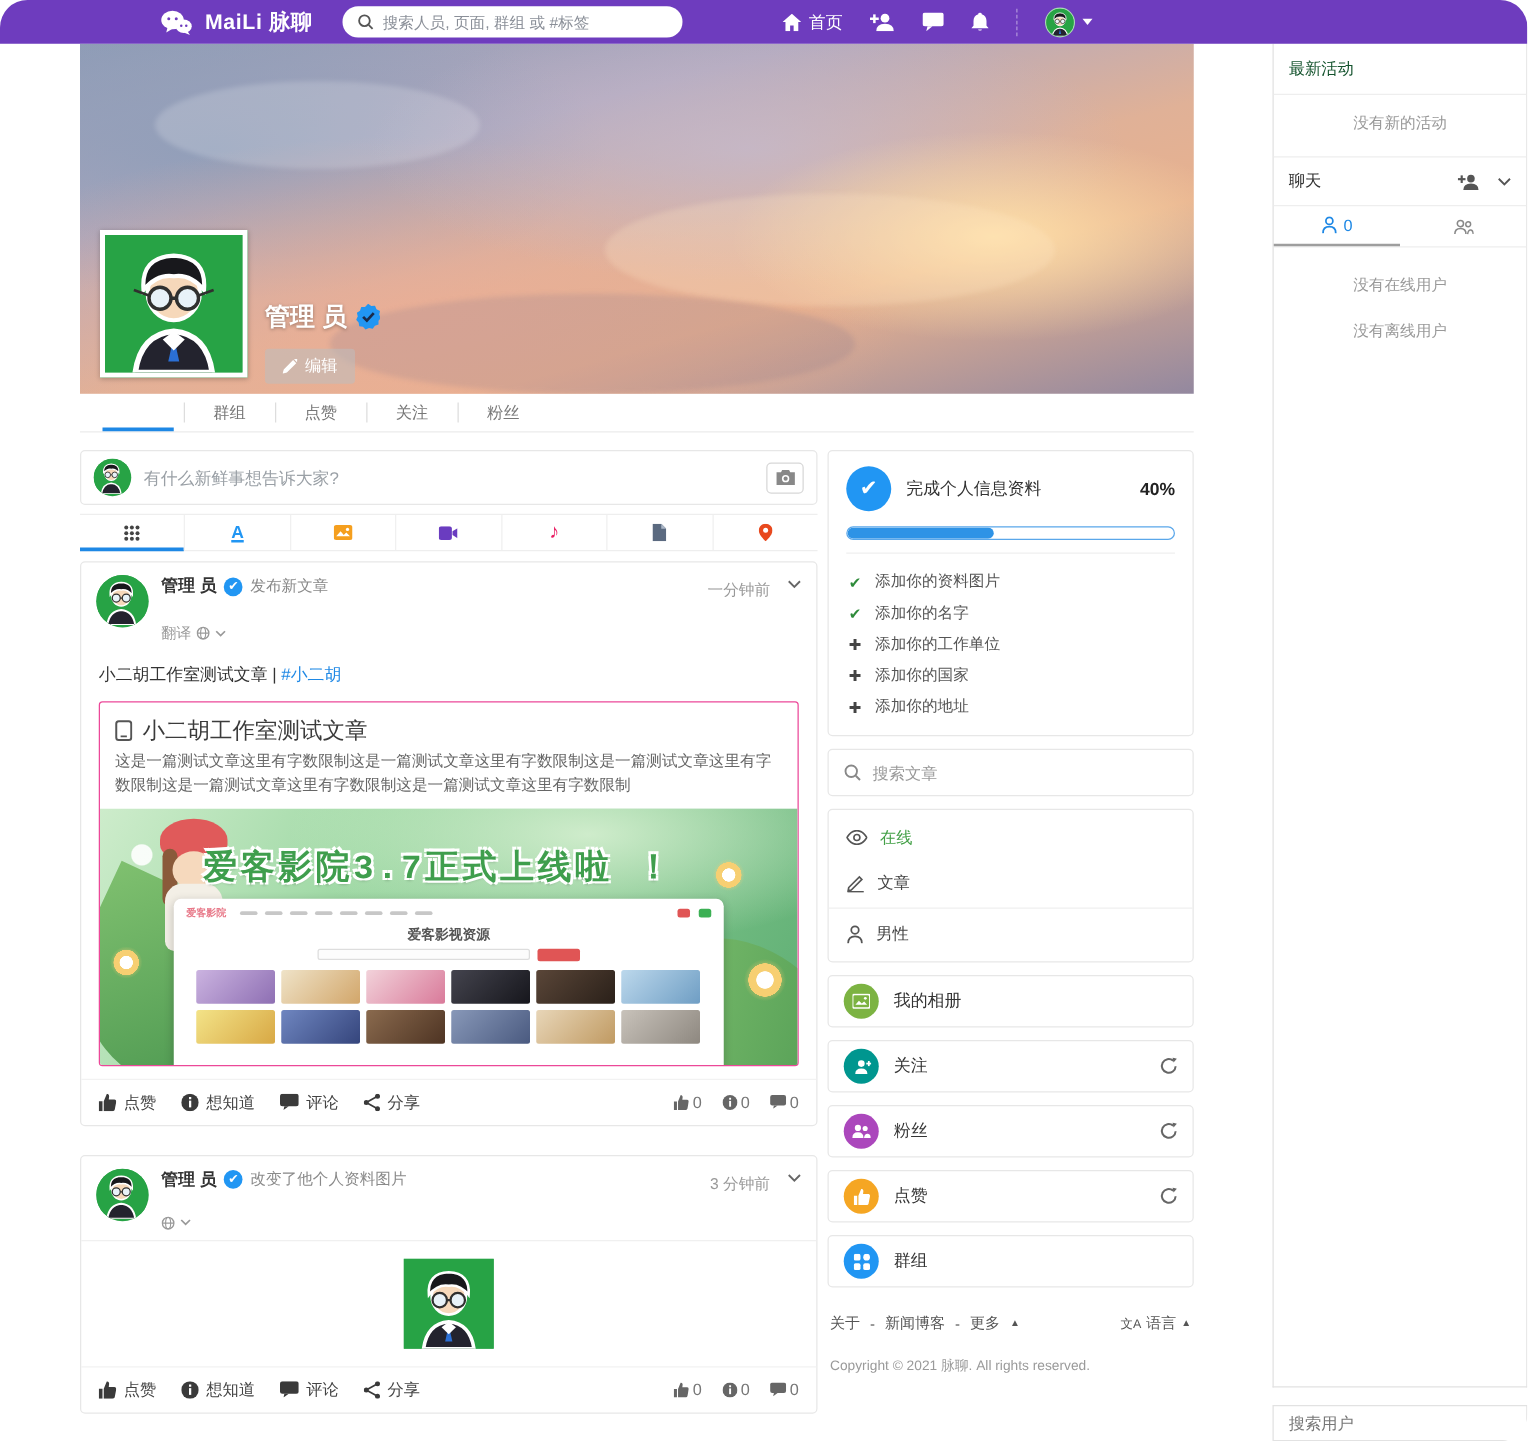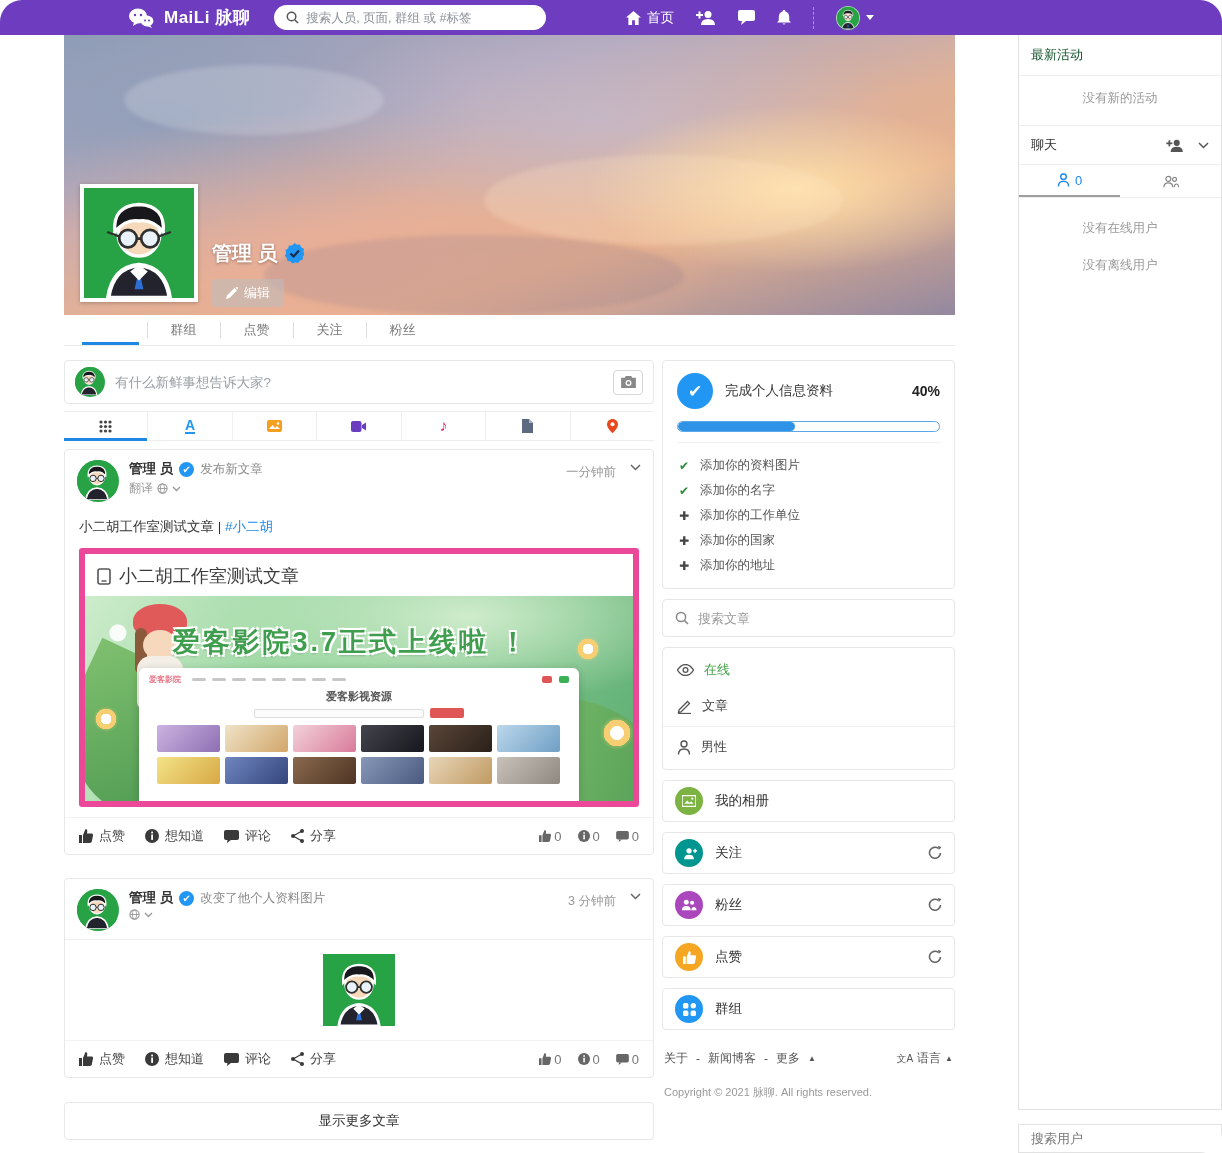--- a/index.html
+++ b/index.html
@@ -71,28 +71,28 @@
   .ftab .music { font-size:16px; color:#e91e63; font-weight:bold; line-height:1; }
 
   
   .post { margin-top:8px; }
   .post-head { display:flex; padding:10px 12px 8px; }
   .post-av { width:42px; height:42px; border-radius:50%; overflow:hidden; background:#27a345; flex:0 0 auto; }
   .ph-mid { flex:1; margin-left:10px; }
   .ph-line1 { display:flex; align-items:center; gap:6px; font-size:13.5px; }
   .ph-name { font-weight:bold; color:#333; }
   .ph-action { color:#8a8a8a; font-size:12.5px; }
-  .ph-line2 { display:flex; align-items:center; gap:4px; margin-top:2px; color:#9a9a9a; font-size:12px; }
+  .ph-line2 { display:flex; align-items:center; gap:4px; margin-top:20px; color:#9a9a9a; font-size:12px; }
   .ph-right { display:flex; align-items:flex-start; gap:14px; color:#999; font-size:12.5px; padding-top:4px; }
   .vbadge { display:inline-flex; width:15px; height:15px; border-radius:50%; background:#2196f3;
     color:#fff; font-size:10px; align-items:center; justify-content:center; }
   .post-text { padding:8px 14px 10px; font-size:13.5px; color:#333; }
   .post-text a { color:#1e88e5; text-decoration:none; }
 
-  .article-box { margin:2px 14px 10px; border:6px solid #ec4899; border-radius:3px; overflow:hidden; }
+  .article-box { margin:2px 14px 10px; border:1px solid #ec4899; border-radius:3px; overflow:hidden;font-family:Liberation Mono, monospace; }
   .article-pad { padding:10px 12px 8px; }
   .article-title { display:flex; align-items:center; gap:8px; font-size:18px; color:#3b3b3b; }
   .article-body { margin-top:5px; font-size:12.5px; line-height:1.5; color:#666; }
 
   
   .hero { position:relative; width:100%; height:205px; overflow:hidden;
     background:
       radial-gradient(circle 26px at 6% 18%, rgba(255,255,255,.9) 8px, rgba(255,255,255,0) 9px),
       radial-gradient(circle 30px at 92% 80%, rgba(250,214,120,.9), transparent 70%),
       radial-gradient(circle 40px at 4% 78%, rgba(250,214,120,.95), transparent 72%),
@@ -444,20 +444,21 @@
         </div>
         <div class="article-box">
           <div class="article-pad">
             <div class="article-title">
               <svg width="14" height="17" viewBox="0 0 14 17">
                 <rect x="1" y="1" width="12" height="15" rx="2" fill="none" stroke="#555" stroke-width="1.6"></rect>
                 <line x1="4.5" y1="13" x2="9.5" y2="13" stroke="#555" stroke-width="1.4"></line>
               </svg>
               <span>小二胡工作室测试文章</span>
             </div>
+            <div class="article-body">这是一篇测试文章这里有字数限制这是一篇测试文章这里有字数限制这是一篇测试文章这里有字数限制这是一篇测试文章这里有字数限制这是一篇测试文章这里有字数限制</div>
           </div>
           <div class="hero">
             <div class="hero-leaf" style="left:-20px;top:60px;width:120px;height:150px;transform:rotate(25deg);"></div>
             <div class="hero-leaf" style="right:-25px;top:90px;width:130px;height:160px;transform:rotate(-30deg);"></div>
             <div class="hero-flower" style="left:8px;top:110px;"></div>
             <div class="hero-flower" style="left:490px;top:40px;"></div>
             <div class="hero-flower" style="left:515px;top:120px;width:34px;height:34px;"></div>
             <div class="hero-girl">
               <div class="hero-hat"></div>
                 <div class="hero-hair"></div>

